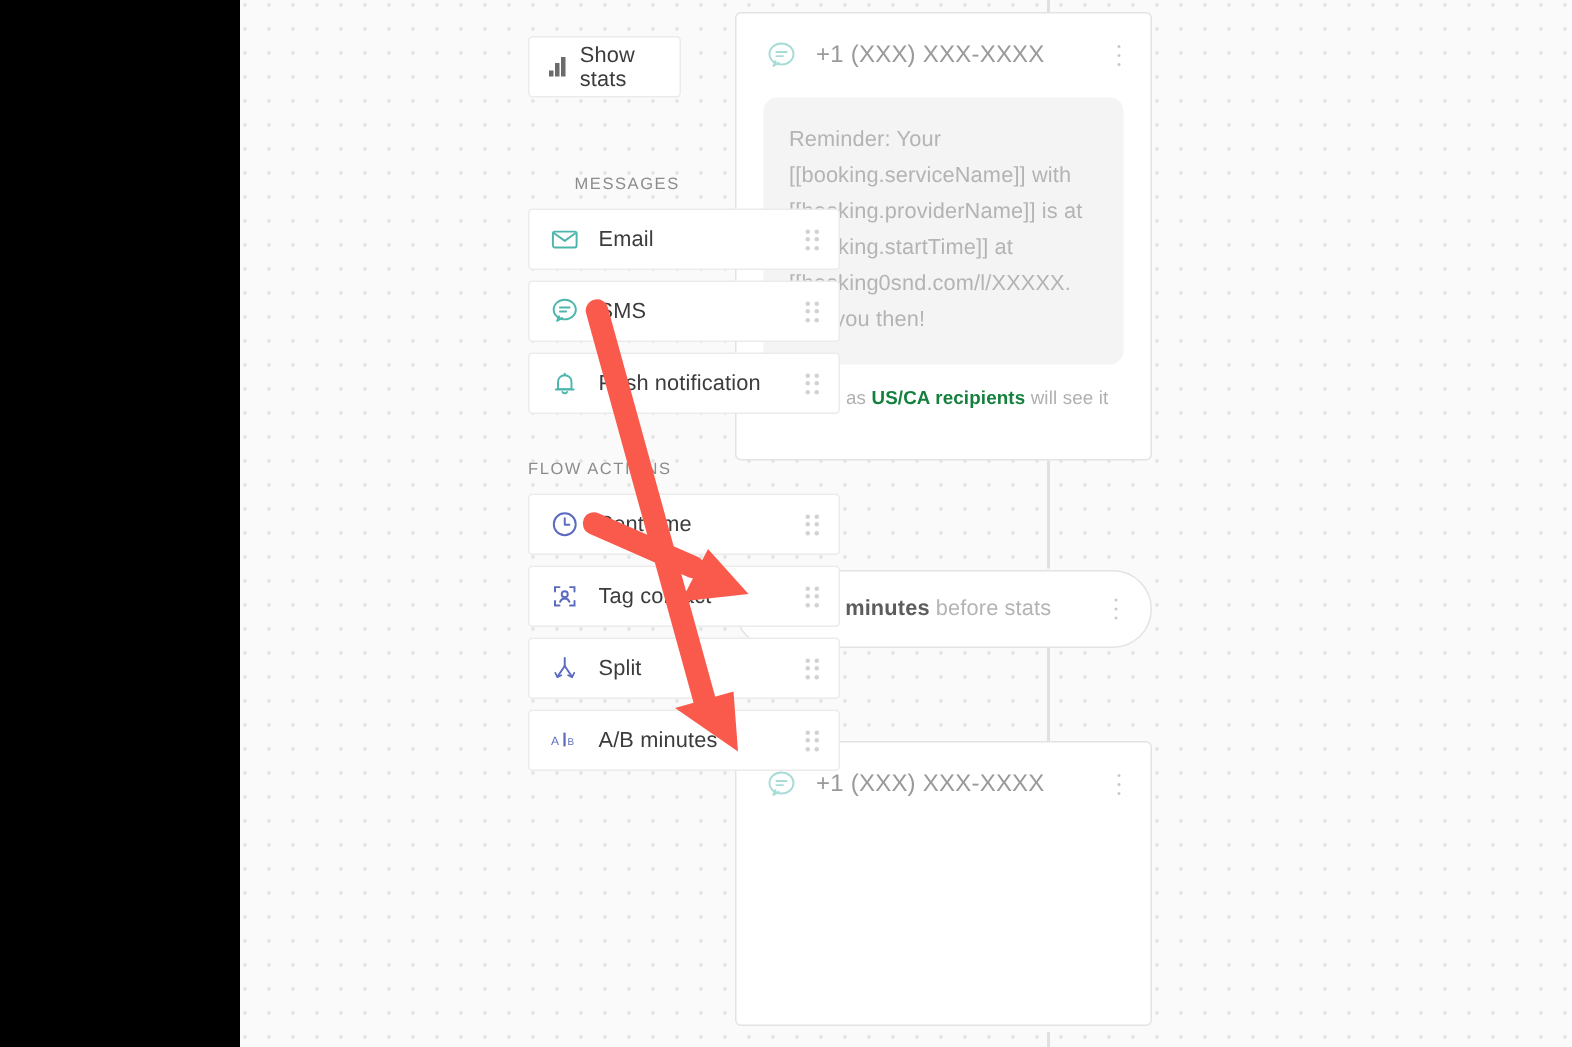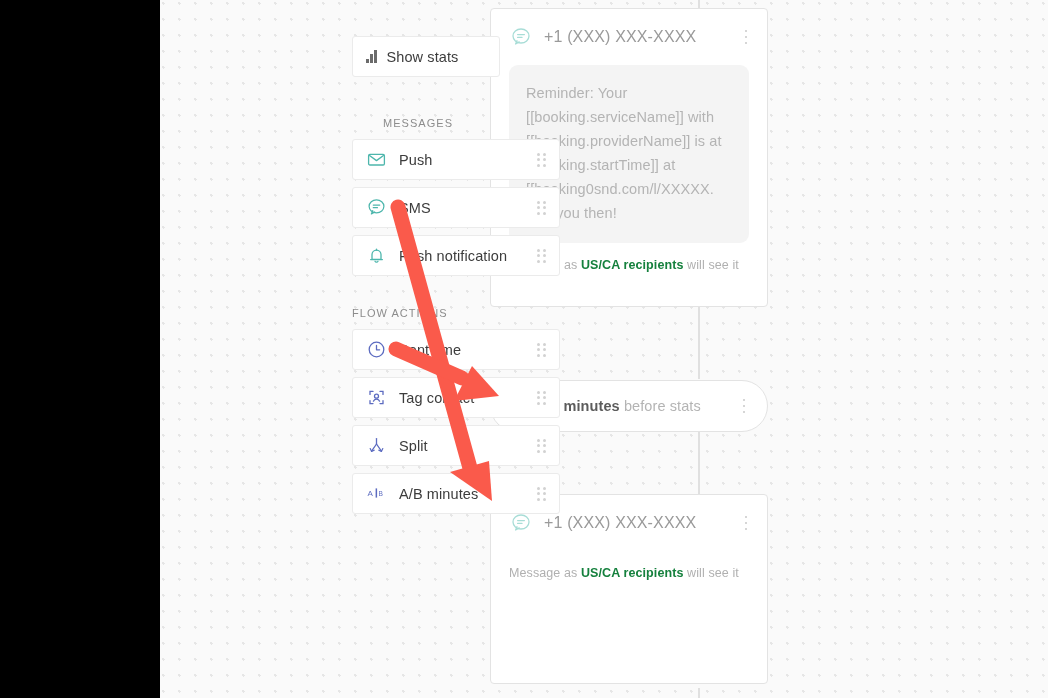--- a/index.html
+++ b/index.html
@@ -51,22 +51,22 @@
   #panel {
     position: absolute;
     left: 192px;
     top: 0;
     width: 208px;
   }
 
   .show-stats {
     position: absolute;
     left: 0;
-    top: 36px;
-    width: 148px;
+    top: 24px;
+    width: 102px;
     height: 41px;
     background: #ffffff;
     border: 1px solid #ebebeb;
     border-radius: 3px;
     display: flex;
     align-items: center;
     padding-left: 13px;
     gap: 10px;
     cursor: pointer;
   }
@@ -298,23 +298,20 @@
             <line x1="6.6" y1="10.4" x2="11" y2="10.4" stroke="#a8ddd7" stroke-width="1.3" stroke-linecap="round"></line>
           </svg>
         </span>
         <span class="phone">+1 (XXX) XXX-XXXX</span>
         <span class="kebab">
           <span></span>
             <span></span>
             <span></span>
         </span>
       </div>
-      <div class="node-foot">
-        <span>Message as </span><b>US/CA recipients</b><span> will see it</span>
-      </div>
     </div>
 
     <div id="panel">
 
       <div class="show-stats">
         <span class="bars">
             <i></i>
             <i></i>
             <i></i>
           </span>
@@ -323,21 +320,21 @@
 
       <div class="section-title st-messages">MESSAGES</div>
 
       <div class="palette-item pi-email">
         <span class="ico">
           <svg width="19" height="19" viewBox="0 0 19 19" fill="none">
             <rect x="1.6" y="4.4" width="15.8" height="10.6" rx="1.3" stroke="#4db6ac" stroke-width="1.3"></rect>
             <path d="M2.2 5.3 L9.5 10.6 L16.8 5.3" stroke="#4db6ac" stroke-width="1.3" fill="none" stroke-linejoin="round"></path>
           </svg>
         </span>
-        <span class="name">Push</span>
+        <span class="name">Email</span>
         <span class="handle">
           <span></span>
             <span></span>
             <span></span>
             <span></span>
             <span></span>
             <span></span>
         </span>
       </div>
 

